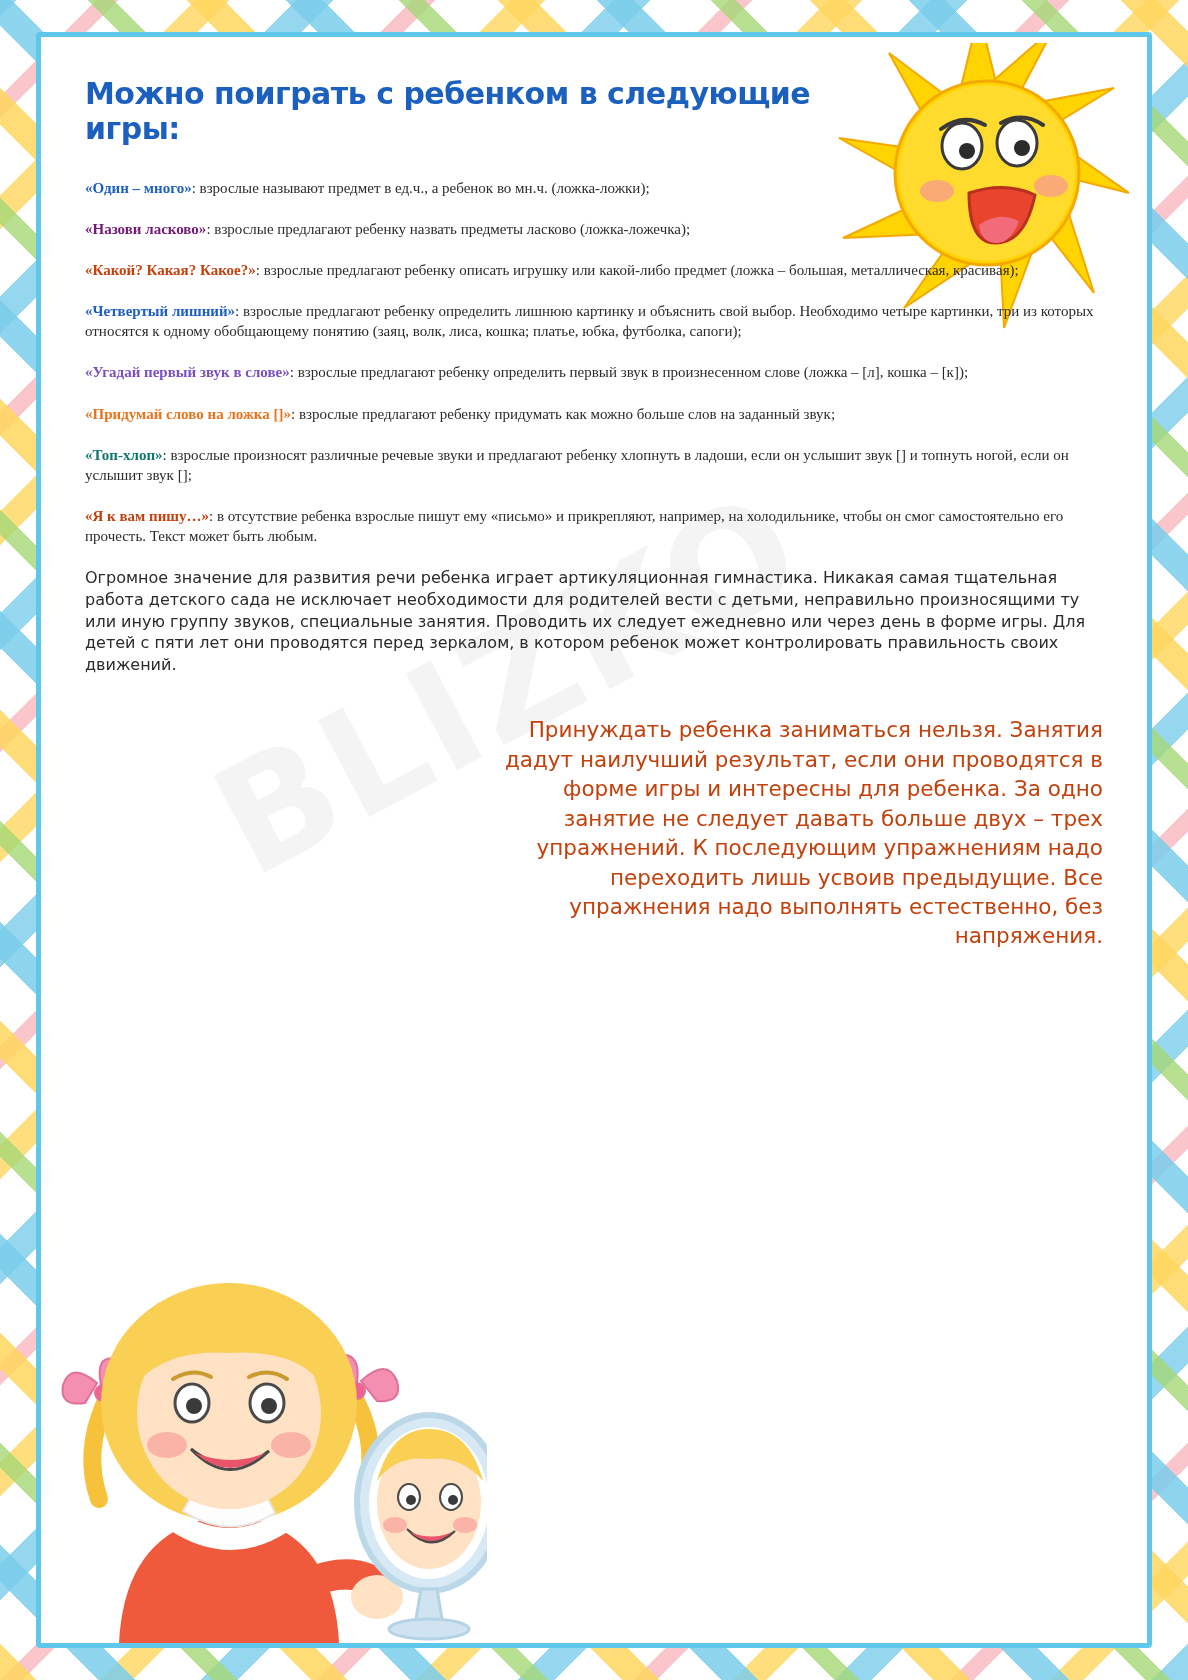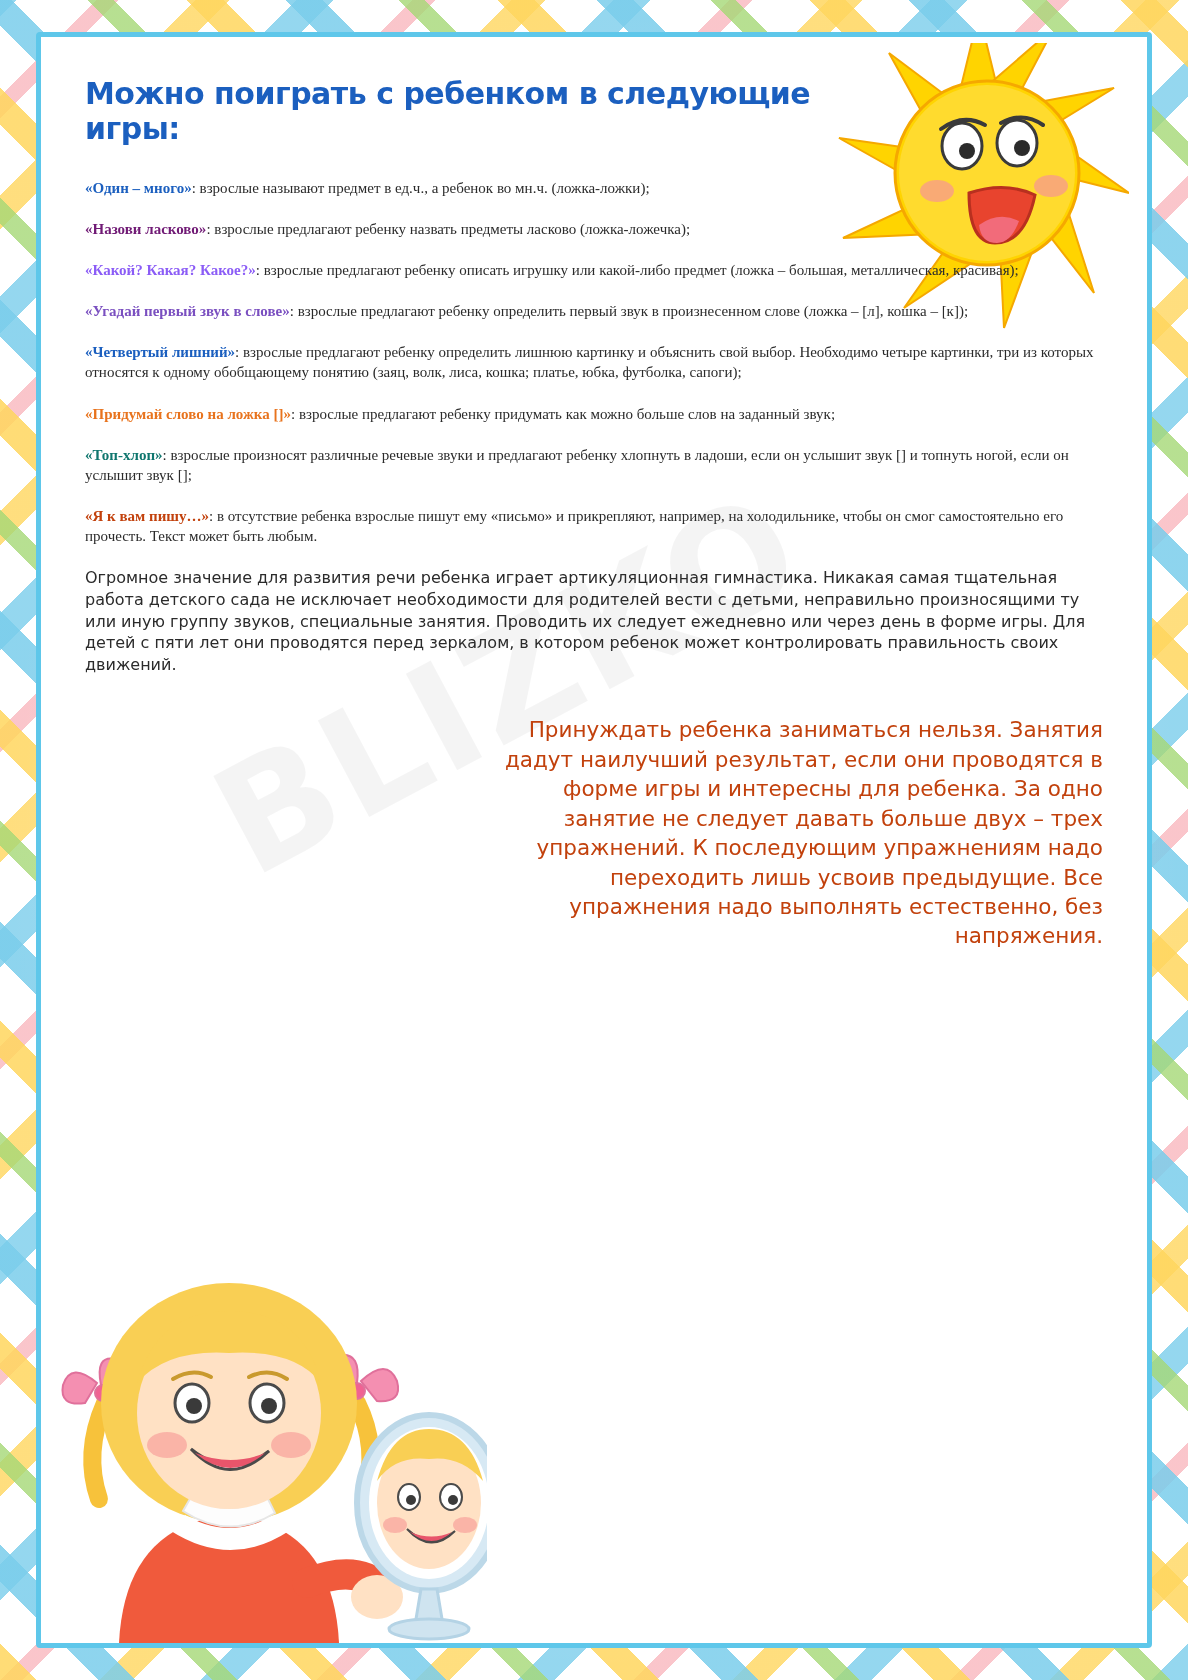--- a/index.html
+++ b/index.html
@@ -261,29 +261,29 @@
 
       <p class="entry narrow">
         <span class="lead" style="color:#1b5fbf">«Один – много»</span><span>: взрослые называют предмет в ед.ч., а ребенок во мн.ч. (ложка-ложки);</span>
       </p>
 
       <p class="entry narrow">
         <span class="lead" style="color:#701a75">«Назови ласково»</span><span>: взрослые предлагают ребенку назвать предметы ласково (ложка-ложечка);</span>
       </p>
 
       <p class="entry">
-        <span class="lead" style="color:#8b5cf6">«Какой? Какая? Какое?»</span><span>: взрослые предлагают ребенку описать игрушку или какой-либо предмет (ложка – большая, металлическая, красивая);</span>
+        <span class="lead" style="color:#c2410c">«Какой? Какая? Какое?»</span><span>: взрослые предлагают ребенку описать игрушку или какой-либо предмет (ложка – большая, металлическая, красивая);</span>
+      </p>
+
+      <p class="entry">
+        <span class="lead" style="color:#1b5fbf">«Четвертый лишний»</span><span>: взрослые предлагают ребенку определить лишнюю картинку и объяснить свой выбор. Необходимо четыре картинки, три из которых относятся к одному обобщающему понятию (заяц, волк, лиса, кошка; платье, юбка, футболка, сапоги);</span>
       </p>
 
       <p class="entry">
         <span class="lead" style="color:#7a4fc0">«Угадай первый звук в слове»</span><span>: взрослые предлагают ребенку определить первый звук в произнесенном слове (ложка – [л], кошка – [к]);</span>
-      </p>
-
-      <p class="entry">
-        <span class="lead" style="color:#1b5fbf">«Четвертый лишний»</span><span>: взрослые предлагают ребенку определить лишнюю картинку и объяснить свой выбор. Необходимо четыре картинки, три из которых относятся к одному обобщающему понятию (заяц, волк, лиса, кошка; платье, юбка, футболка, сапоги);</span>
       </p>
 
       <p class="entry">
         <span class="lead" style="color:#e8731d">«Придумай слово на ложка []»</span><span>: взрослые предлагают ребенку придумать как можно больше слов на заданный звук;</span>
       </p>
 
       <p class="entry">
         <span class="lead" style="color:#0f766e">«Топ-хлоп»</span><span>: взрослые произносят различные речевые звуки и предлагают ребенку хлопнуть в ладоши, если он услышит звук [] и топнуть ногой, если он услышит звук [];</span>
       </p>
 

